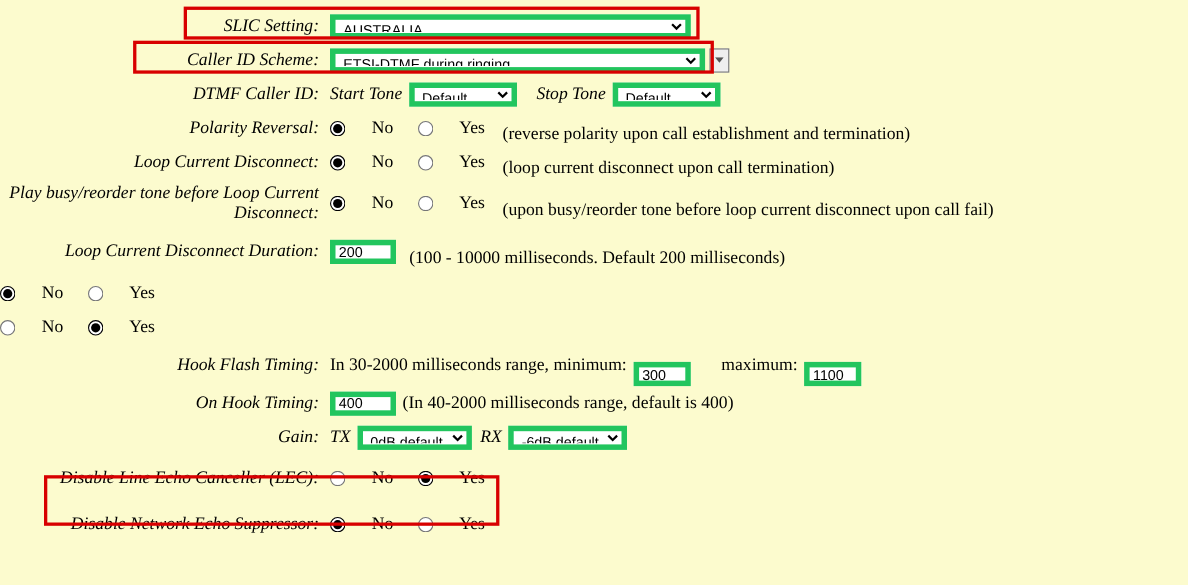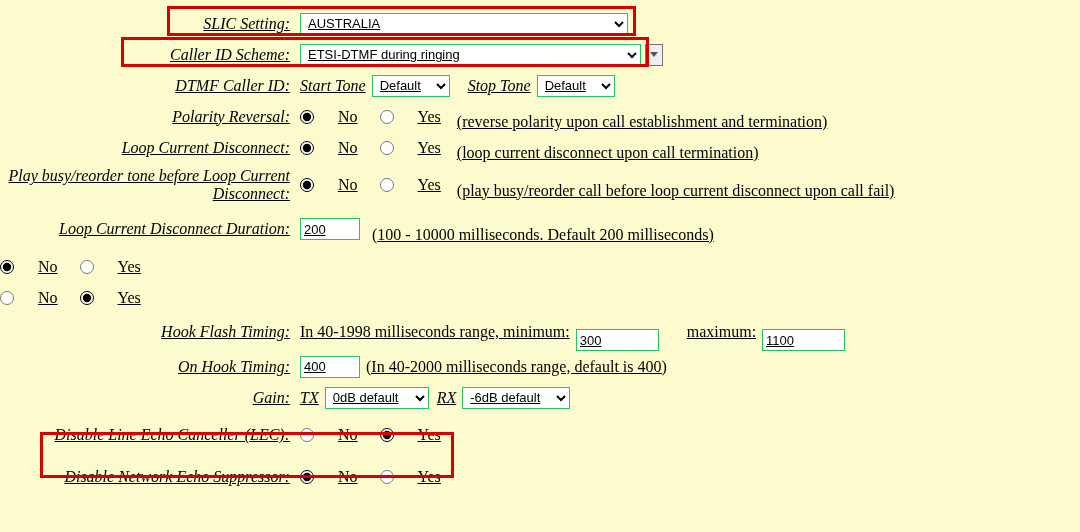--- a/index.html
+++ b/index.html
@@ -14,21 +14,20 @@
   .form {
     padding-top: 8px;
     padding-bottom: 4px;
   }
   .row {
     display: grid;
     grid-template-columns: 290px 1fr;
     column-gap: 10px;
     align-items: center;
     min-height: 31px;
-    text-decoration: underline;
   }
   .label {
     text-align: right;
     font-style: italic;
   }
   .label.twoline {
     line-height: 1.1;
   }
   .value {
     display: flex;
@@ -36,21 +35,21 @@
     flex-wrap: wrap;
     gap: 0;
   }
   .value.tall {
     min-height: 44px;
   }
   select, input[type="text"] {
     font-family: Arial, Helvetica, sans-serif;
     font-size: 13px;
     background: #fff;
-    border: 1px solid #22c55e;
+    border: 5px solid #22c55e;
     padding: 1px 3px;
     height: 22px;
     box-sizing: border-box;
   }
   select {
     height: 22px;
   }
   .select-wide {
     width: 328px;
   }
@@ -67,21 +66,21 @@
     height: 22px;
     box-sizing: border-box;
     margin-left: 4px;
     font-family: Arial, sans-serif;
     font-size: 10px;
     color: #555;
     cursor: default;
   }
   .select-btn svg { display: block; }
   .select-small {
-    width: 78px;
+    width: 98px;
   }
   .select-tx {
     width: 104px;
   }
   .select-rx {
     width: 108px;
   }
   .radio-pair {
     display: inline-flex;
     align-items: center;
@@ -102,21 +101,21 @@
     margin-top: 11px;
   }
   .inline-label {
     font-style: italic;
     margin-right: 6px;
   }
   .tight-input {
     width: 60px;
   }
   .num-input {
-    width: 83px;
+    width: 52px;
     margin-top: 16px;
   }
   .hl-red {
     position: absolute;
     border: 3px solid #d80000;
     box-sizing: border-box;
     pointer-events: none;
   }
   .wrap {
     position: relative;
@@ -200,21 +199,21 @@
     <div class="label twoline">Play busy/reorder tone before Loop Current Disconnect:</div>
     <div class="value tall">
       <span class="radio-pair first">
         <input type="radio" name="playbusy" checked="" style="">
         <label>No</label>
       </span>
       <span class="radio-pair">
         <input type="radio" name="playbusy" style="">
         <label>Yes</label>
       </span>
-      <span class="hint">(play busy/reorder call before loop current disconnect upon call fail)</span>
+      <span class="hint">(upon busy/reorder tone before loop current disconnect upon call fail)</span>
     </div>
   </div>
 
   <div class="row" style="min-height:44px;">
     <div class="label twoline">Loop Current Disconnect Duration:</div>
     <div class="value tall">
       <input type="text" class="tight-input" value="200" style="">
       <span class="hint" style="margin-left:12px;">(100 - 10000 milliseconds. Default 200 milliseconds)</span>
     </div>
   </div>
@@ -241,21 +240,21 @@
       <span class="radio-pair">
         <input type="radio" name="hookflash" checked="" style="">
         <label>Yes</label>
       </span>
     </div>
   </div>
 
   <div class="row">
     <div class="label">Hook Flash Timing:</div>
     <div class="value">
-      <span>In 40-1998 milliseconds range, minimum:</span>
+      <span>In 30-2000 milliseconds range, minimum:</span>
       <span style="width:6px;"></span>
       <input type="text" class="num-input" value="300" style="">
       <span style="width:28px;"></span>
       <span>maximum:</span>
       <span style="width:6px;"></span>
       <input type="text" class="num-input" value="1100" style="">
     </div>
   </div>
 
   <div class="row">

